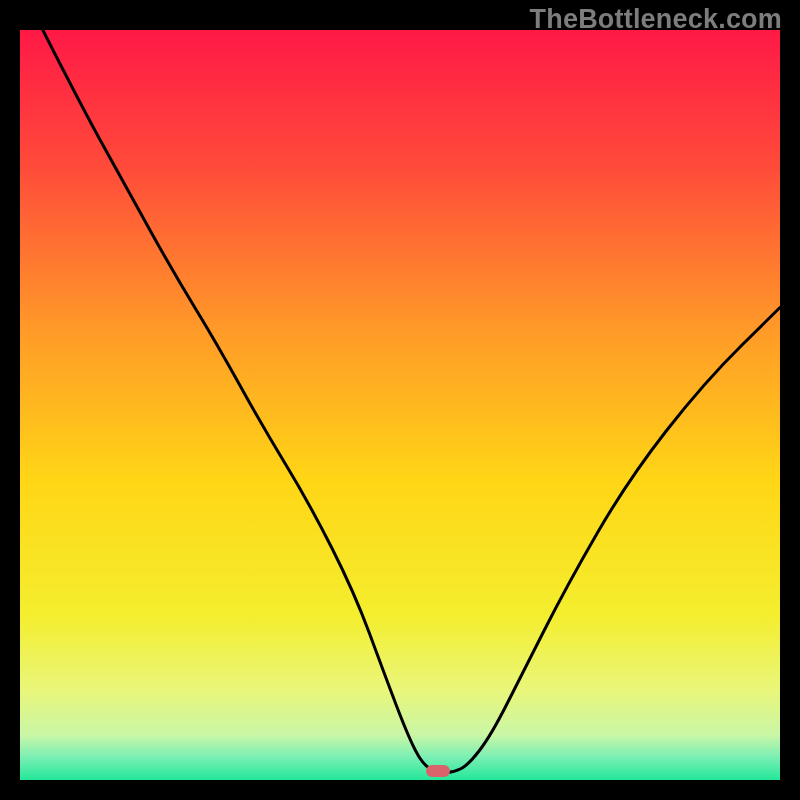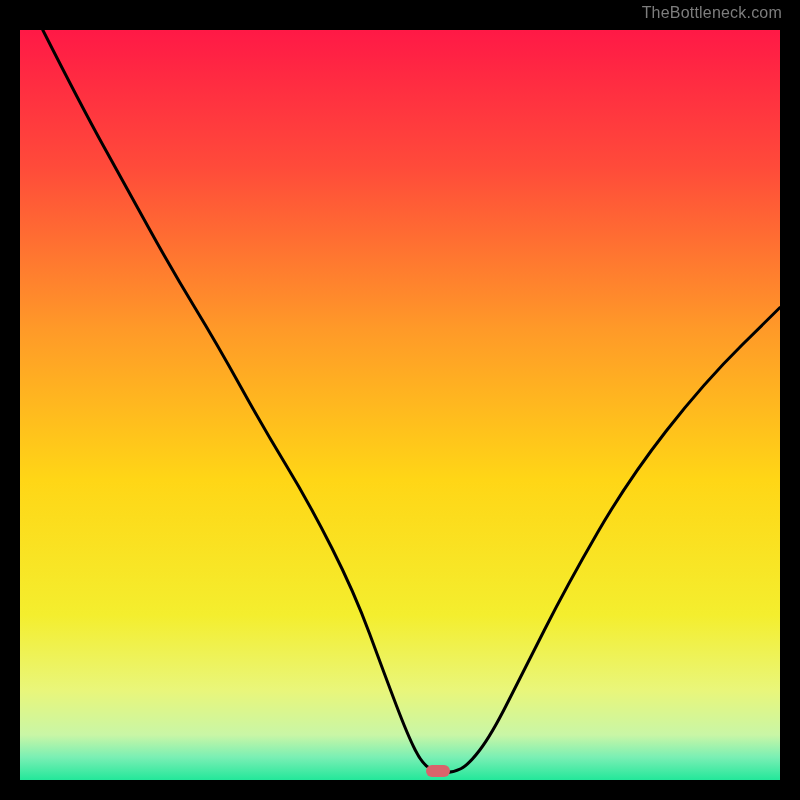--- a/index.html
+++ b/index.html
@@ -21,22 +21,22 @@
     left: 20px;
     top: 30px;
     width: 760px;
     height: 750px;
   }
   .watermark {
     position: absolute;
     top: 4px;
     right: 18px;
     color: #7d7d7d;
-    font-size: 16px;
-    font-weight: 400;
+    font-size: 27px;
+    font-weight: 700;
     letter-spacing: 0.2px;
   }
   svg { display: block; }
 </style>
 </head>
 <body>
 
 <div class="frame">
   <div class="watermark">TheBottleneck.com</div>
   <div class="plot">

